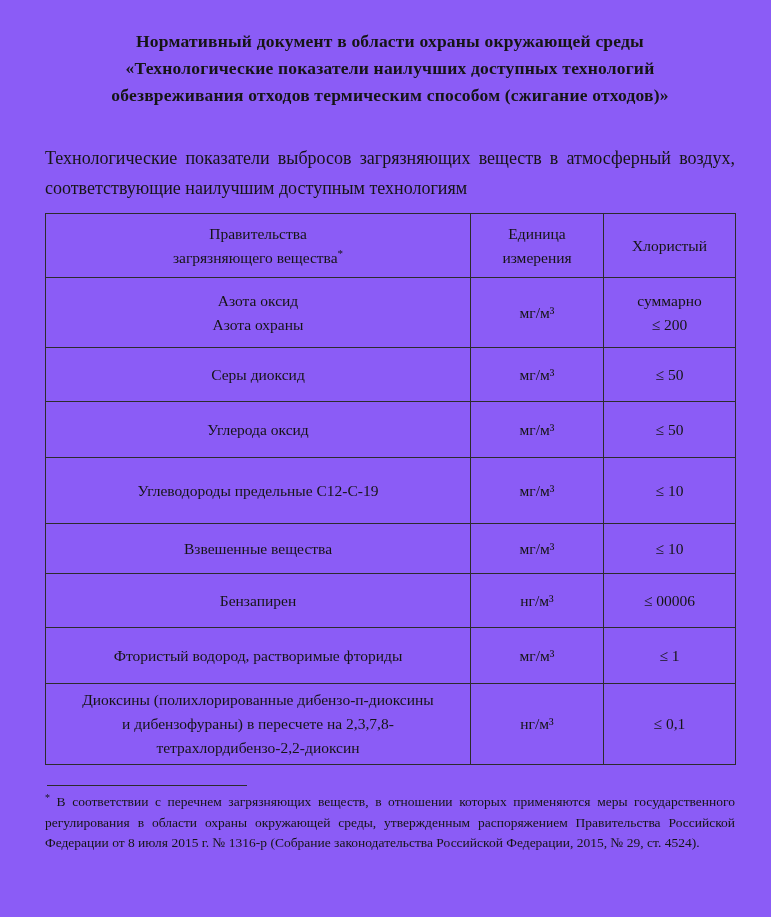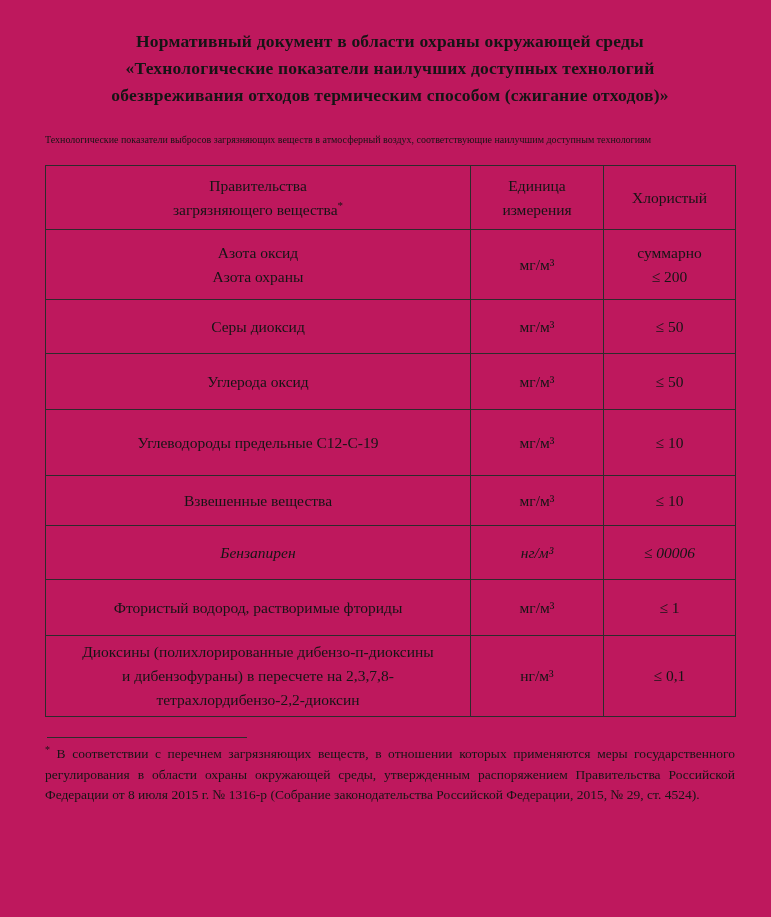--- a/index.html
+++ b/index.html
@@ -5,39 +5,39 @@
   html, body {
     margin: 0;
     padding: 0;
     background: #ffffff;
   }
   .page {
     position: relative;
     width: 771px;
     height: 917px;
     box-sizing: border-box;
-    background: #be185d;
+    background: #8b5cf6;
     color: #151515;
     font-family: "Liberation Serif", "DejaVu Serif", serif;
     padding: 0 36px 0 45px;
     overflow: hidden;
   }
   .doc-title {
     margin: 28px 10px 0 10px;
     font-size: 17.5px;
     font-weight: bold;
     text-align: center;
     line-height: 27px;
     white-space: pre-line;
     letter-spacing: 0.2px;
   }
   .intro {
-    margin: 16px 0 0 0;
+    margin: 34px 0 0 0;
     width: 690px;
-    font-size: 10px;
+    font-size: 18px;
     line-height: 30px;
     text-align: justify;
     white-space: normal;
   }
   table.data-table {
     margin-top: 10px;
     border-collapse: collapse;
     table-layout: fixed;
     width: 690px;
   }
@@ -54,21 +54,21 @@
     padding: 4px 10px;
     white-space: pre-line;
     box-sizing: border-box;
   }
   .data-table thead th { height: 64px; }
   .data-table tbody tr:nth-child(1) td { height: 70px; }
   .data-table tbody tr:nth-child(2) td { height: 54px; }
   .data-table tbody tr:nth-child(3) td { height: 56px; }
   .data-table tbody tr:nth-child(4) td { height: 66px; }
   .data-table tbody tr:nth-child(5) td { height: 50px; }
-  .data-table tbody tr:nth-child(6) td { height: 54px; font-style: italic; }
+  .data-table tbody tr:nth-child(6) td { height: 54px; }
   .data-table tbody tr:nth-child(7) td { height: 56px; }
   .data-table tbody tr:nth-child(8) td { height: 66px; }
   .data-table tbody tr:nth-child(9) td { height: 92px; }
   sup.marker {
     font-size: 11px;
     line-height: 0;
   }
   .footnote {
     margin-top: 20px;
   }

